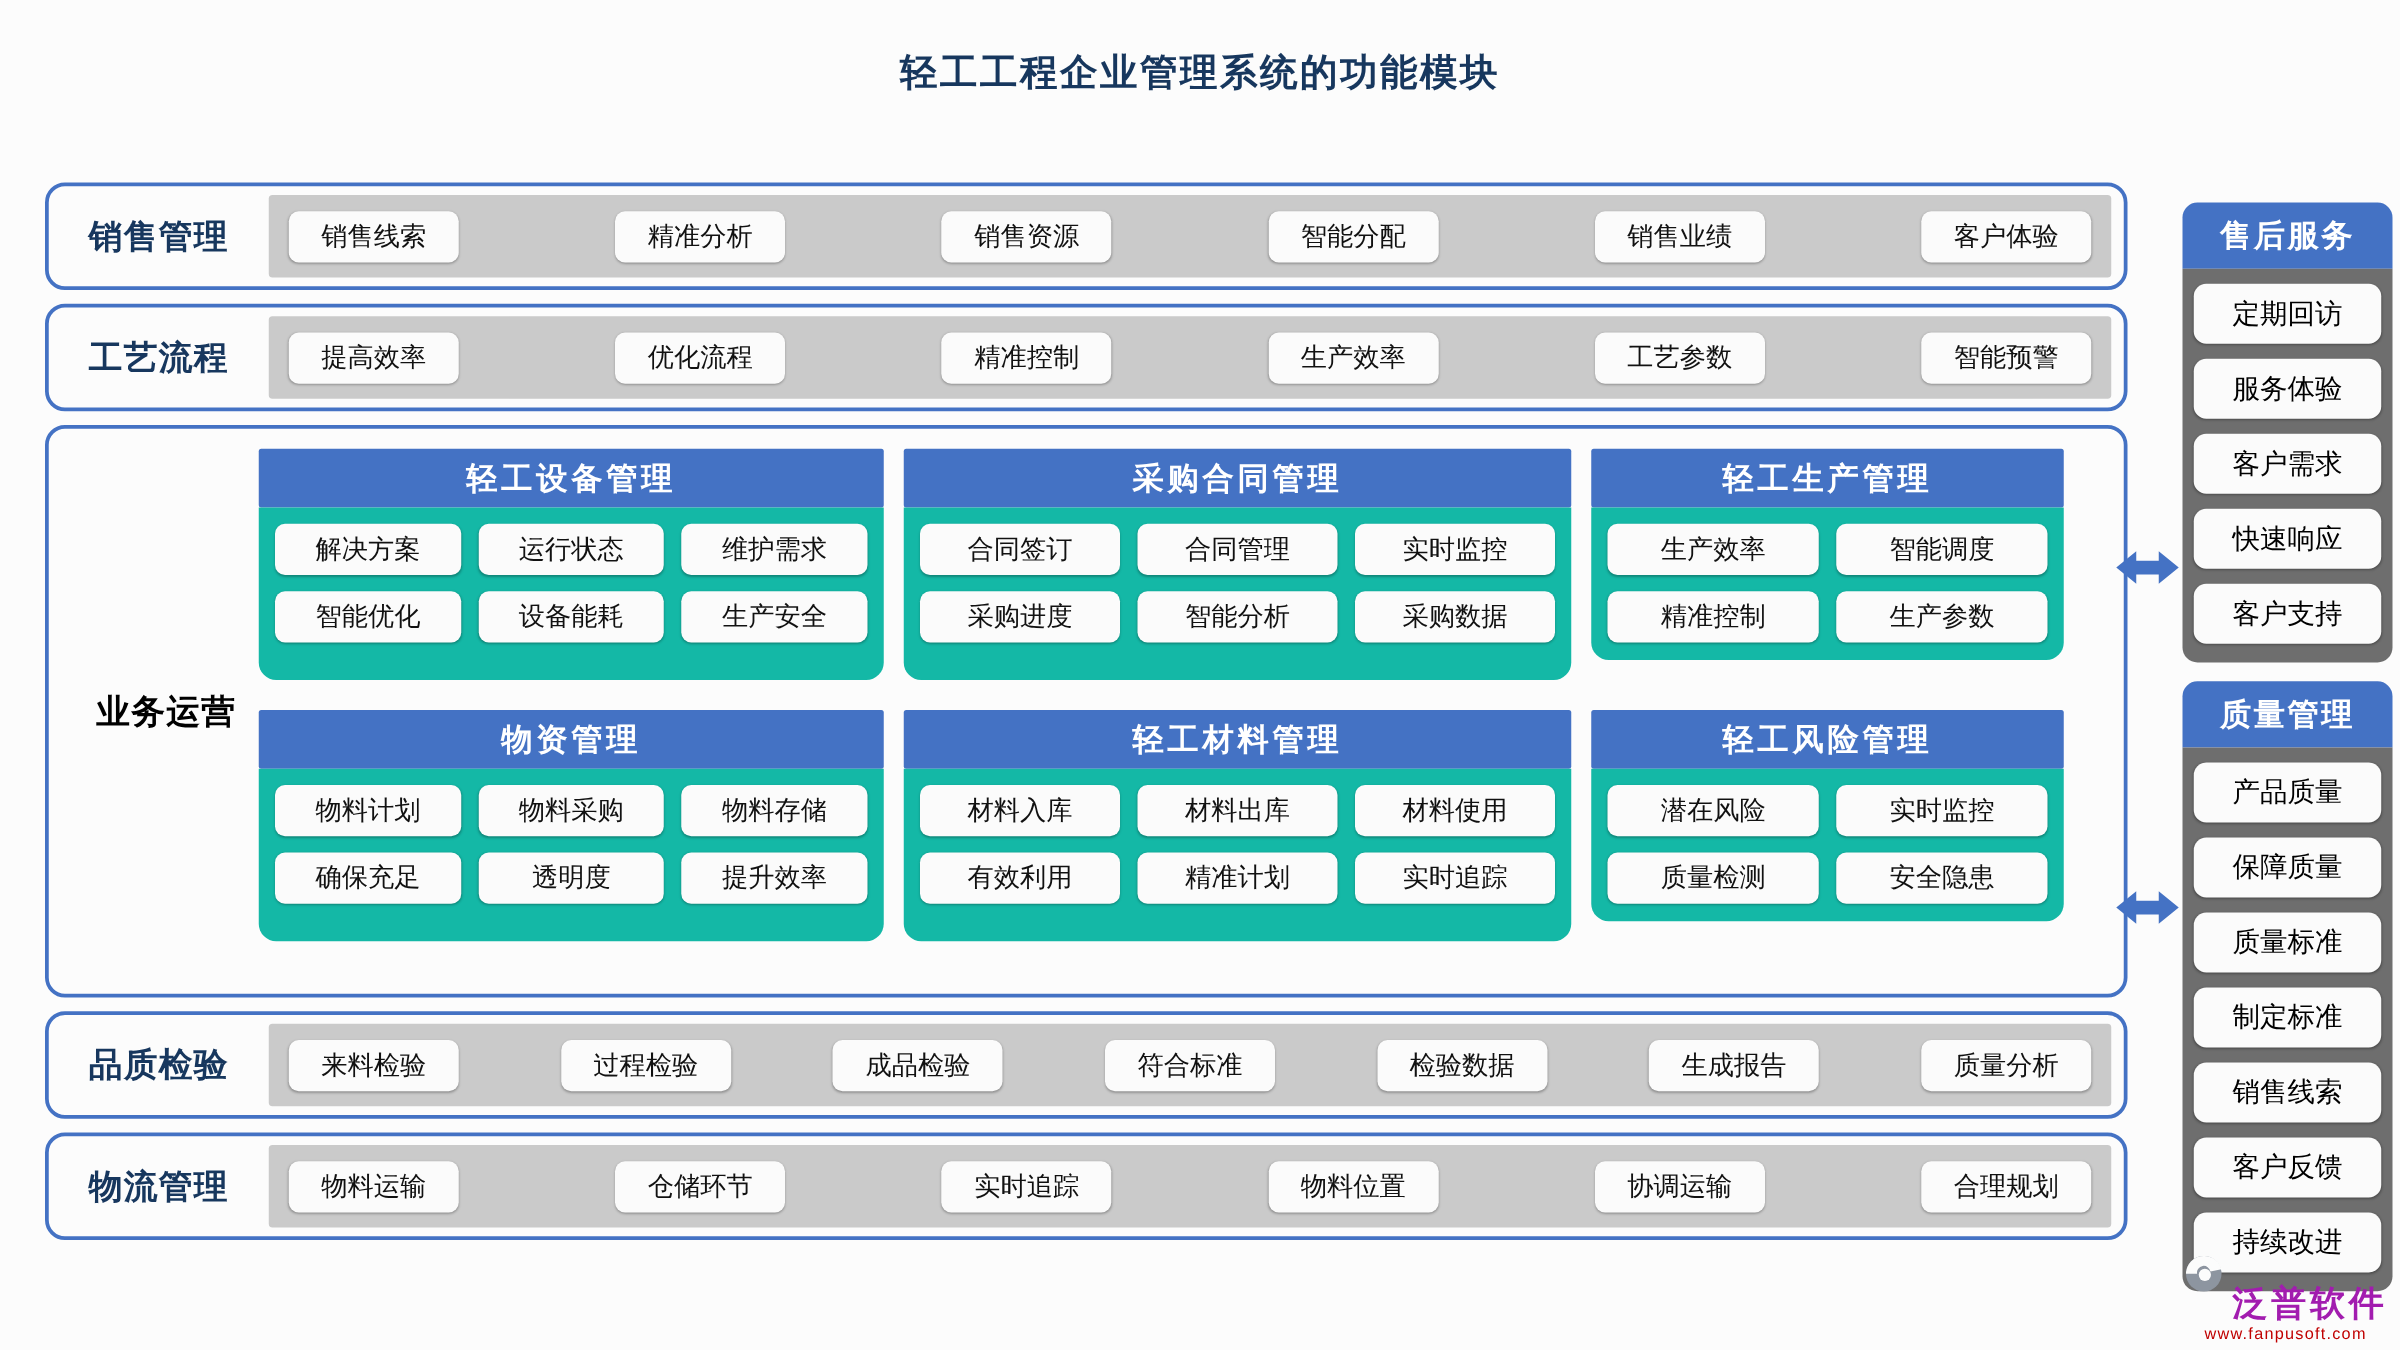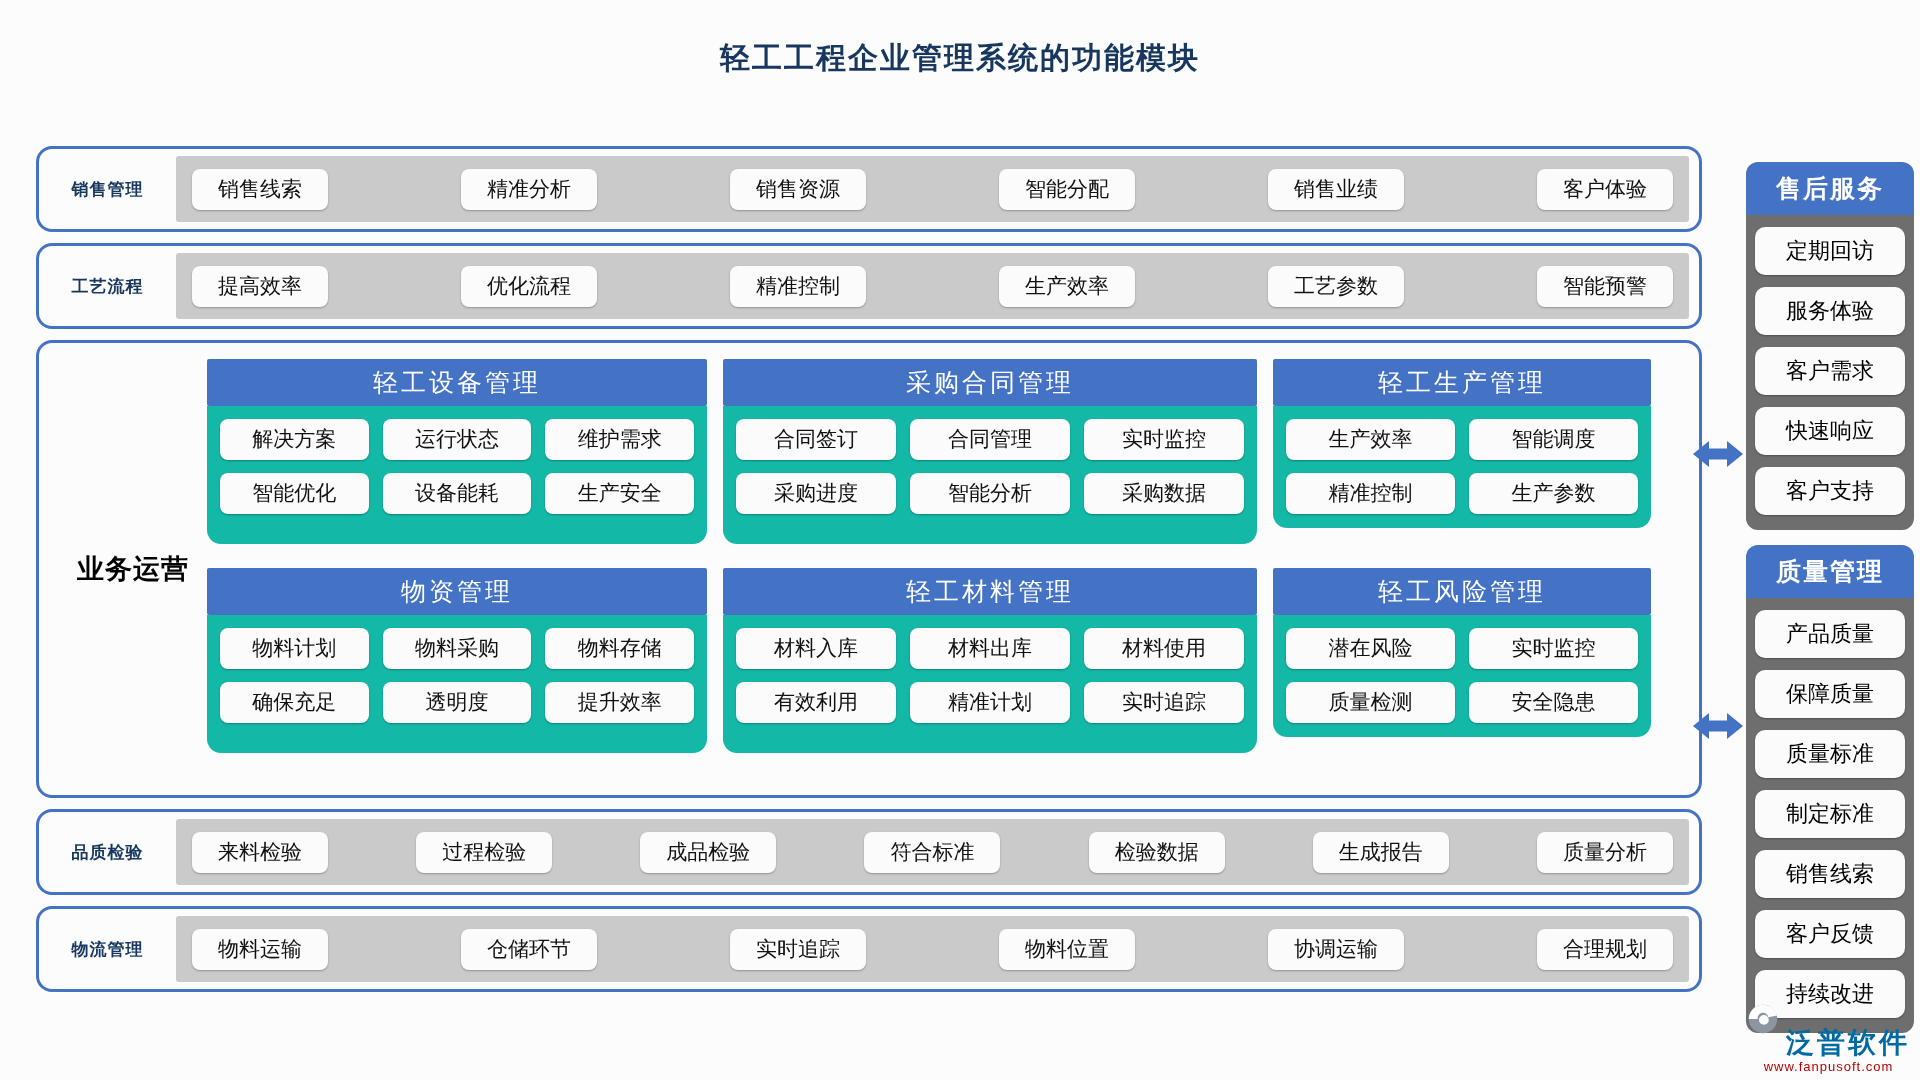--- a/index.html
+++ b/index.html
@@ -4,57 +4,57 @@
 <style>
   html,body{margin:0;padding:0;background:#FCFCFC;}
   .page{position:relative;width:1920px;height:1080px;background:#FCFCFC;overflow:hidden;
         font-family:"Liberation Serif","DejaVu Serif",serif;color:#111;}
   .title{position:absolute;left:0;top:38px;width:100%;text-align:center;
          font-size:30px;font-weight:700;color:#17375E;letter-spacing:2px;}
   .main{position:absolute;left:36px;top:146px;width:1666px;display:flex;flex-direction:column;}
   
   .band-row{display:flex;align-items:stretch;border:3px solid #4472C4;border-radius:16px;
             background:#FCFCFC;height:86px;box-sizing:border-box;margin-bottom:11px;overflow:hidden;}
-  .row-label{width:137px;flex:none;display:flex;align-items:center;justify-content:center;
-             font-size:17px;font-weight:700;color:#17375E;letter-spacing:1px;}
+  .row-label{width:176px;flex:none;display:flex;align-items:center;justify-content:center;
+             font-size:27px;font-weight:700;color:#17375E;letter-spacing:1px;}
   .row-band{flex:1;background:#CACACA;margin:7px 10px 7px 0;border-radius:3px;
             display:flex;align-items:center;justify-content:space-between;padding:0 16px;}
   .pill-btn{background:#FBFBFB;border:none;border-radius:8px;font-size:21px;line-height:1;
             padding:10px 26px;color:#111;font-family:inherit;cursor:pointer;
             box-shadow:0 1px 2px rgba(0,0,0,.28);white-space:nowrap;}
   
   .ops{display:flex;align-items:stretch;border:3px solid #4472C4;border-radius:16px;
        background:#FCFCFC;height:458px;box-sizing:border-box;margin-bottom:11px;}
   .ops-label{width:148px;flex:none;display:flex;align-items:center;justify-content:center;
              font-size:27px;font-weight:700;color:#000000;letter-spacing:1px;padding-left:20px;}
   .cards{flex:1;display:grid;grid-template-columns:500px 534px 378px;column-gap:16px;row-gap:24px;
          padding:16px 14px 18px 0;align-content:start;}
   .card{display:flex;flex-direction:column;align-self:start;}
-  .card-header{background:#4472C4;color:#fff;font-size:25px;font-weight:400;text-align:center;
+  .card-header{background:#4472C4;color:#fff;font-size:25px;font-weight:700;text-align:center;
                padding:7px 0;letter-spacing:3px;border-radius:2px;}
   .card-body{background:#14b8a6;border-radius:0 0 14px 14px;padding:13px 13px 30px;
              display:flex;flex-direction:column;gap:13px;}
   .card.compact .card-body{padding-bottom:14px;}
   .btn-row{display:flex;gap:14px;}
   .btn-row .pill-btn{flex:1;padding:10px 0;text-align:center;}
   
   .sidebar{position:absolute;left:1746px;top:162px;width:168px;}
   .panel{margin-bottom:15px;}
   .panel-header{background:#4472C4;color:#fff;font-size:25px;font-weight:700;text-align:center;
                 padding:10px 0;border-radius:12px 12px 0 0;letter-spacing:2px;}
   .panel-body{background:#6E6E6E;border-radius:0 0 12px 12px;padding:12px 9px 15px;
               display:flex;flex-direction:column;gap:12px;}
   .panel-btn{background:#FBFBFB;border:none;border-radius:10px;font-size:22px;text-align:center;
              padding:9px 0;font-family:inherit;cursor:pointer;box-shadow:0 1px 2px rgba(0,0,0,.3);}
   
   .arrow{position:absolute;left:1690px;width:56px;height:36px;}
   
   .logo{position:absolute;right:10px;bottom:6px;}
   .logo-row{display:flex;align-items:center;gap:7px;}
-  .logo-name{font-size:28px;font-weight:700;color:#0369a1;letter-spacing:3px;margin-top:48px;}
+  .logo-name{font-size:28px;font-weight:700;color:#a21caf;letter-spacing:3px;margin-top:48px;}
   .logo-url{font-size:13px;color:#C00000;text-align:center;margin-top:-3px;letter-spacing:1px;
             font-family:"Liberation Sans","DejaVu Sans",sans-serif;}
 </style>
 </head>
 <body>
 
 <div class="page">
 
   <div class="title">轻工工程企业管理系统的功能模块</div>
 

